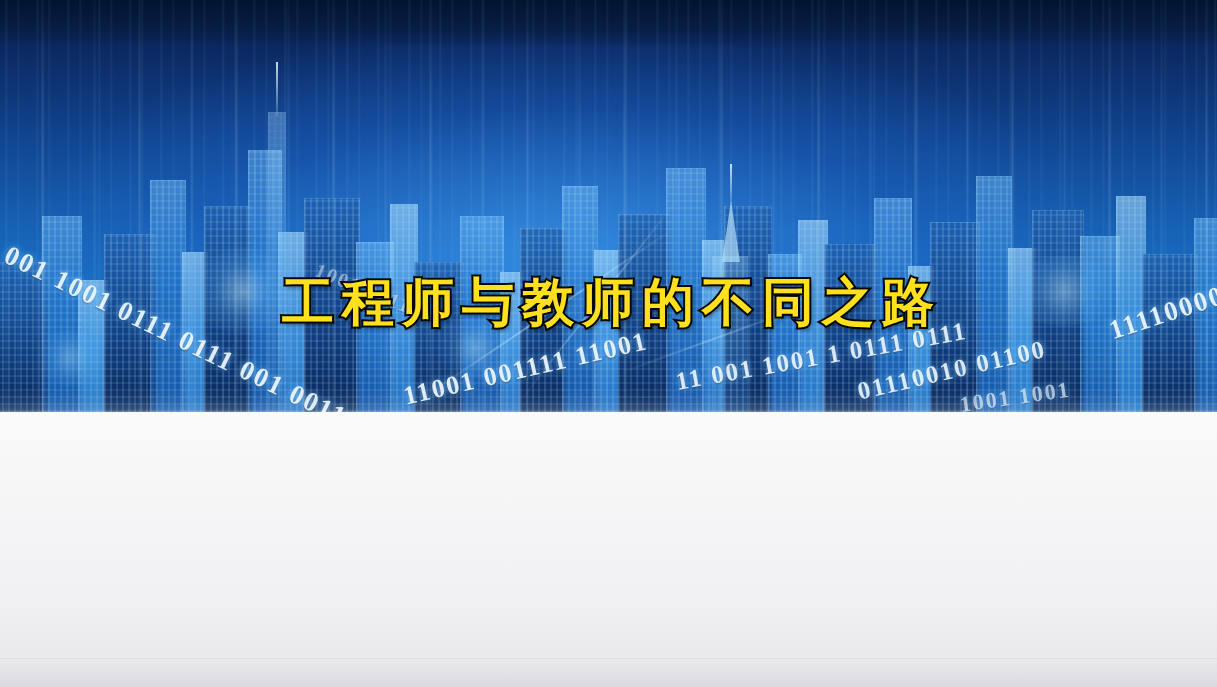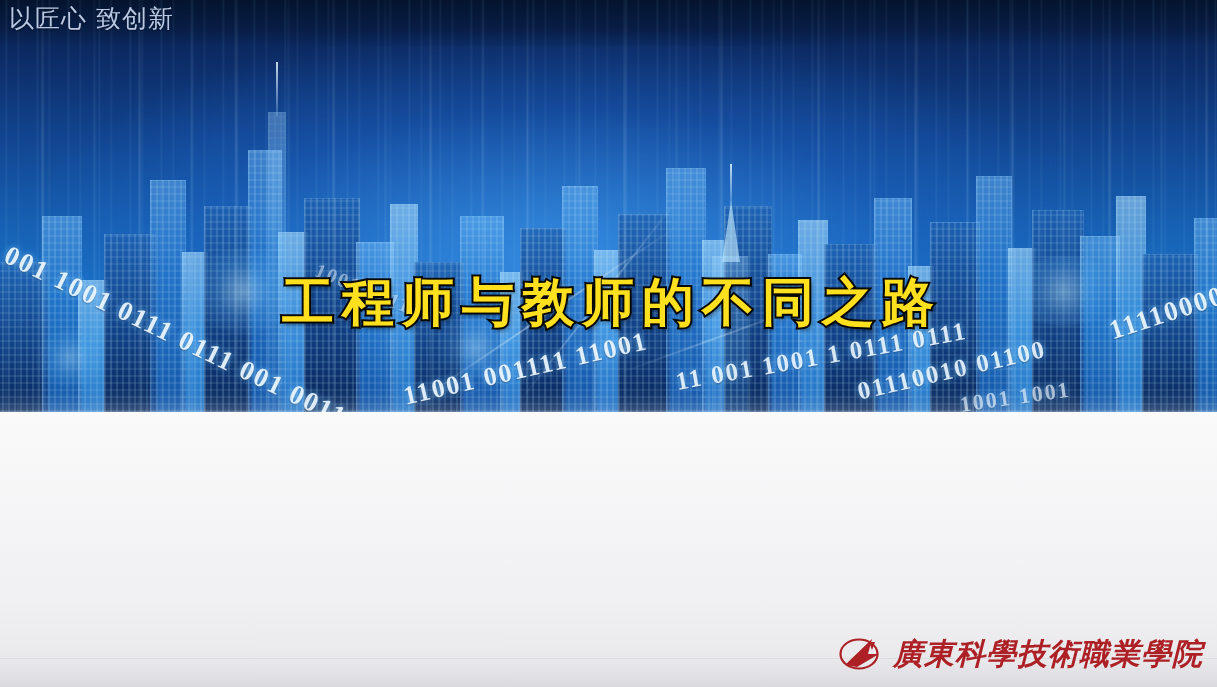--- a/index.html
+++ b/index.html
@@ -334,33 +334,22 @@
     <div class="binary" style="left:404px; top:382px; font-size:26px; transform:rotate(-13deg); opacity:.95;">11001 001111 11001</div>
     <div class="binary" style="left:676px; top:368px; font-size:25px; transform:rotate(-10deg); opacity:.92;">11 001 1001 1 0111 0111</div>
     <div class="binary" style="left:1110px; top:316px; font-size:27px; transform:rotate(-18deg); opacity:.95;">11110000</div>
     <div class="binary" style="left:858px; top:378px; font-size:25px; transform:rotate(-13deg); opacity:.92;">01110010 01100</div>
     <div class="binary" style="left:316px; top:258px; font-size:20px; transform:rotate(22deg); opacity:.5;">1001 0011</div>
     <div class="binary" style="left:960px; top:392px; font-size:22px; transform:rotate(-8deg); opacity:.7;">1001 1001</div>
 
     <div class="hero-bottomfade"></div>
   </div>
 
-  <div class="watermark">以匠心 致创新</div>
 
 
 
   <div class="sub-line2">工程师与教师的不同之路</div>
 
 
   <div class="footer-bar"></div>
 
-  <div class="logo">
-    <div class="logo-mark">
-      <svg viewBox="0 0 46 40" width="46" height="40" aria-hidden="true">
-        <ellipse cx="20" cy="20" rx="18.5" ry="14.5" fill="none" stroke="#ad2026" stroke-width="2.2"></ellipse>
-        <path d="M6 31 L33 5 L29 20 L40 20 L18 33 Z" fill="#ad2026"></path>
-        <path d="M30 8 L36 8 L33 16 Z" fill="#ad2026"></path>
-      </svg>
-    </div>
-    <div class="logo-text">廣東科學技術職業學院</div>
-  </div>
 
 </div>
 
 </body></html>

